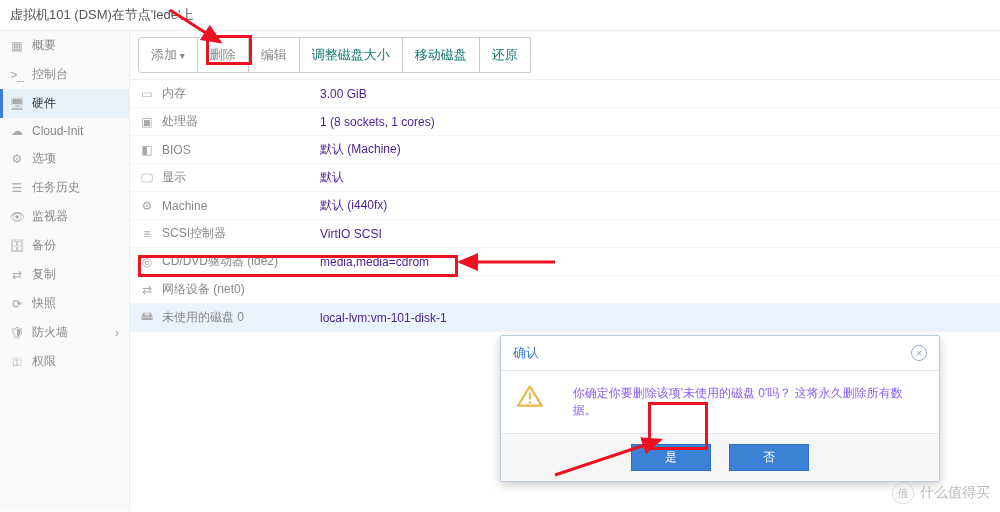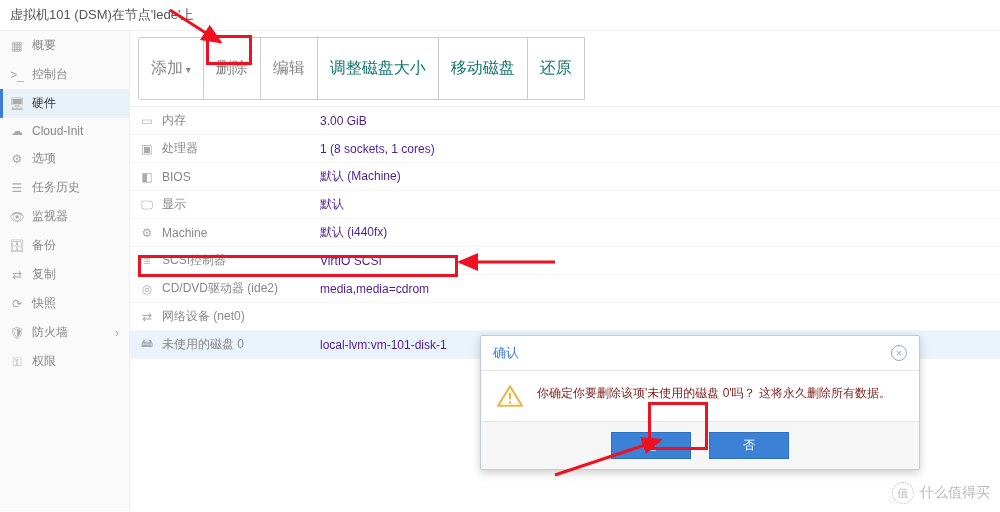--- a/index.html
+++ b/index.html
@@ -5,32 +5,32 @@
   * { box-sizing: border-box; margin: 0; padding: 0; }
   body { font-family: "Microsoft YaHei", "Helvetica Neue", Arial, sans-serif; font-size: 12px; background: #fff; color: #333; width: 1000px; height: 512px; position: relative; overflow: hidden; }
   .header { padding: 6px 10px; color: #555; background: #fff; border-bottom: 1px solid #eee; font-size: 13px; }
   .main { display: flex; height: 480px; }
   .sidebar { width: 130px; background: #fafafa; border-right: 1px solid #eee; }
   .sidebar-item { display: flex; align-items: center; padding: 6px 10px; color: #888; cursor: pointer; gap: 8px; }
   .sidebar-item.active { background: #e8f0f8; color: #333; border-left: 3px solid #3b7dd8; padding-left: 7px; }
   .icon { width: 14px; height: 14px; display: inline-flex; align-items: center; justify-content: center; color: #aaa; font-size: 12px; }
   .content { flex: 1; background: #fff; }
   .toolbar { display: flex; gap: 0; padding: 6px 8px; border-bottom: 1px solid #eee; align-items: center; }
-  .tbtn { padding: 20px 12px; border: 1px solid #ccc; background: #fff; color: #888; cursor: pointer; font-size: 16px; margin-left: -1px; }
+  .tbtn { padding: 8px 12px; border: 1px solid #ccc; background: #fff; color: #888; cursor: pointer; font-size: 13px; margin-left: -1px; }
   .tbtn:first-child { margin-left: 0; border-radius: 3px 0 0 3px; }
   .tbtn.has-dd::after { content: " ▾"; font-size: 10px; }
   .tbtn.disabled { color: #0f766e; }
   .hw-row { display: flex; align-items: center; padding: 5px 10px; border-bottom: 1px solid #f5f5f5; color: #888; gap: 10px; }
   .hw-row .key { width: 170px; display: flex; align-items: center; gap: 8px; }
   .hw-row .val { color: #4c1d95; }
   .hw-row.sel { background: #eaf2fb; }
-  .dialog { position: absolute; left: 480px; top: 335px; width: 440px; border: 1px solid #bcd; box-shadow: 0 3px 10px rgba(0,0,0,.2); background: #fff; border-radius: 2px; }
+  .dialog { position: absolute; left: 500px; top: 335px; width: 440px; border: 1px solid #bcd; box-shadow: 0 3px 10px rgba(0,0,0,.2); background: #fff; border-radius: 2px; }
   .dlg-head { display: flex; justify-content: space-between; align-items: center; padding: 8px 12px; border-bottom: 1px solid #e5e5e5; color: #3b7dd8; font-size: 13px; }
   .close-x { width: 16px; height: 16px; border: 1px solid #9ac; border-radius: 50%; display: flex; align-items: center; justify-content: center; color: #9ac; font-size: 11px; cursor: pointer; }
-  .dlg-body { display: flex; gap: 14px; padding: 14px 16px; color: #7f1d1d; font-size: 12px; align-items: flex-start; }
+  .dlg-body { display: flex; gap: 30px; padding: 14px 16px; color: #8b5cf6; font-size: 12px; align-items: flex-start; }
   .warn-tri { width: 26px; height: 22px; }
   .dlg-btns { display: flex; justify-content: center; gap: 18px; padding: 10px; border-top: 1px solid #e5e5e5; background: #f6f6f6; }
   .dbtn { width: 80px; padding: 4px 0; text-align: center; border: 1px solid #2f6fc0; background: #3b82d6; color: #fff; cursor: pointer; font-size: 12px; }
   .redbox { position: absolute; border: 3px solid #e12; }
   .arrow { position: absolute; pointer-events: none; }
   .watermark { position: absolute; right: 10px; bottom: 8px; color: #bbb; font-size: 14px; display: flex; align-items: center; gap: 6px; }
   .watermark .circ { width: 22px; height: 22px; border: 1px dotted #bbb; border-radius: 50%; display: flex; align-items: center; justify-content: center; font-size: 11px; }
 </style>
 </head>
 <body>

